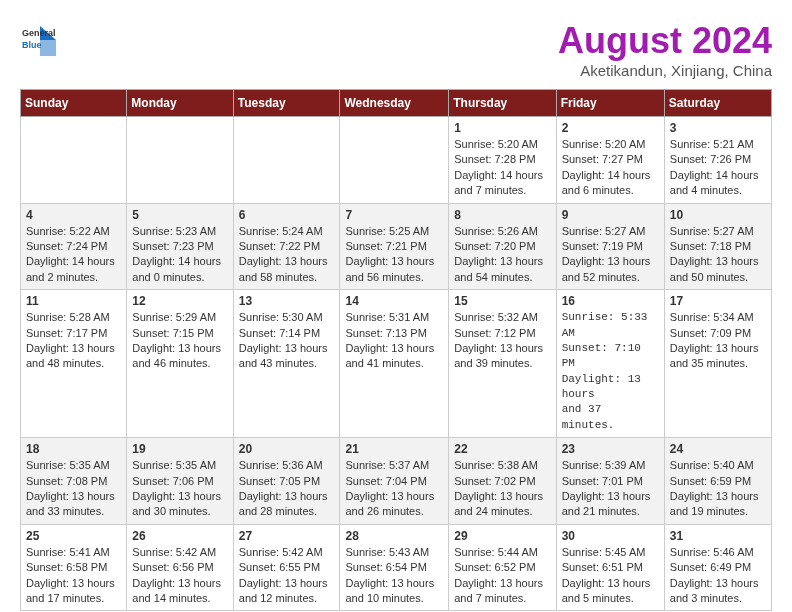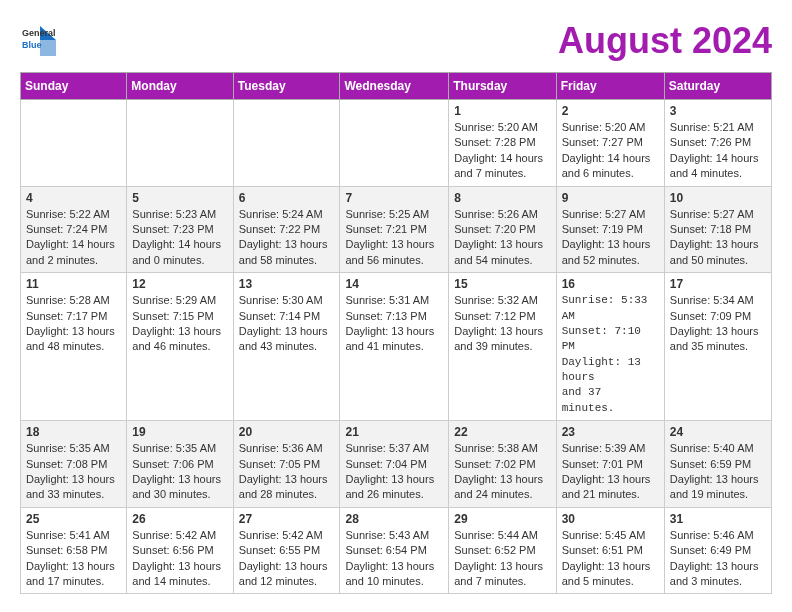--- a/index.html
+++ b/index.html
@@ -35,21 +35,21 @@
     }
     .subtitle {
       font-size: 15px;
       color: #555;
     }
     table {
       width: 100%;
       border-collapse: collapse;
     }
     thead tr th {
-      background: #a21caf;
+      background: #7f1d1d;
       color: #fff;
       font-size: 12px;
       font-weight: bold;
       padding: 6px 4px;
       text-align: left;
       border: 1px solid #aaa;
     }
     tbody tr td {
       vertical-align: top;
       border: 1px solid #ccc;
@@ -87,20 +87,21 @@
     <svg class="logo-icon" viewBox="0 0 36 36">
       <rect x="0" y="0" width="36" height="36" fill="white"></rect>
       <polygon points="20,6 36,20 20,20" fill="#1a6fc4"></polygon>
       <polygon points="20,20 36,20 36,36 20,36" fill="#1a6fc4" opacity="0.5"></polygon>
       <text x="2" y="16" font-size="9" font-weight="bold" fill="#333" font-family="Arial">General</text>
       <text x="2" y="28" font-size="9" font-weight="bold" fill="#1a6fc4" font-family="Arial">Blue</text>
     </svg>
   </div>
   <div class="title-block">
     <div class="month-title">August 2024</div>
+    <div class="subtitle">Aketikandun, Xinjiang, China</div>
   </div>
 </div>
 
 <table>
   <thead>
     <tr>
     <th>Sunday</th>
         <th>Monday</th>
         <th>Tuesday</th>
         <th>Wednesday</th>

